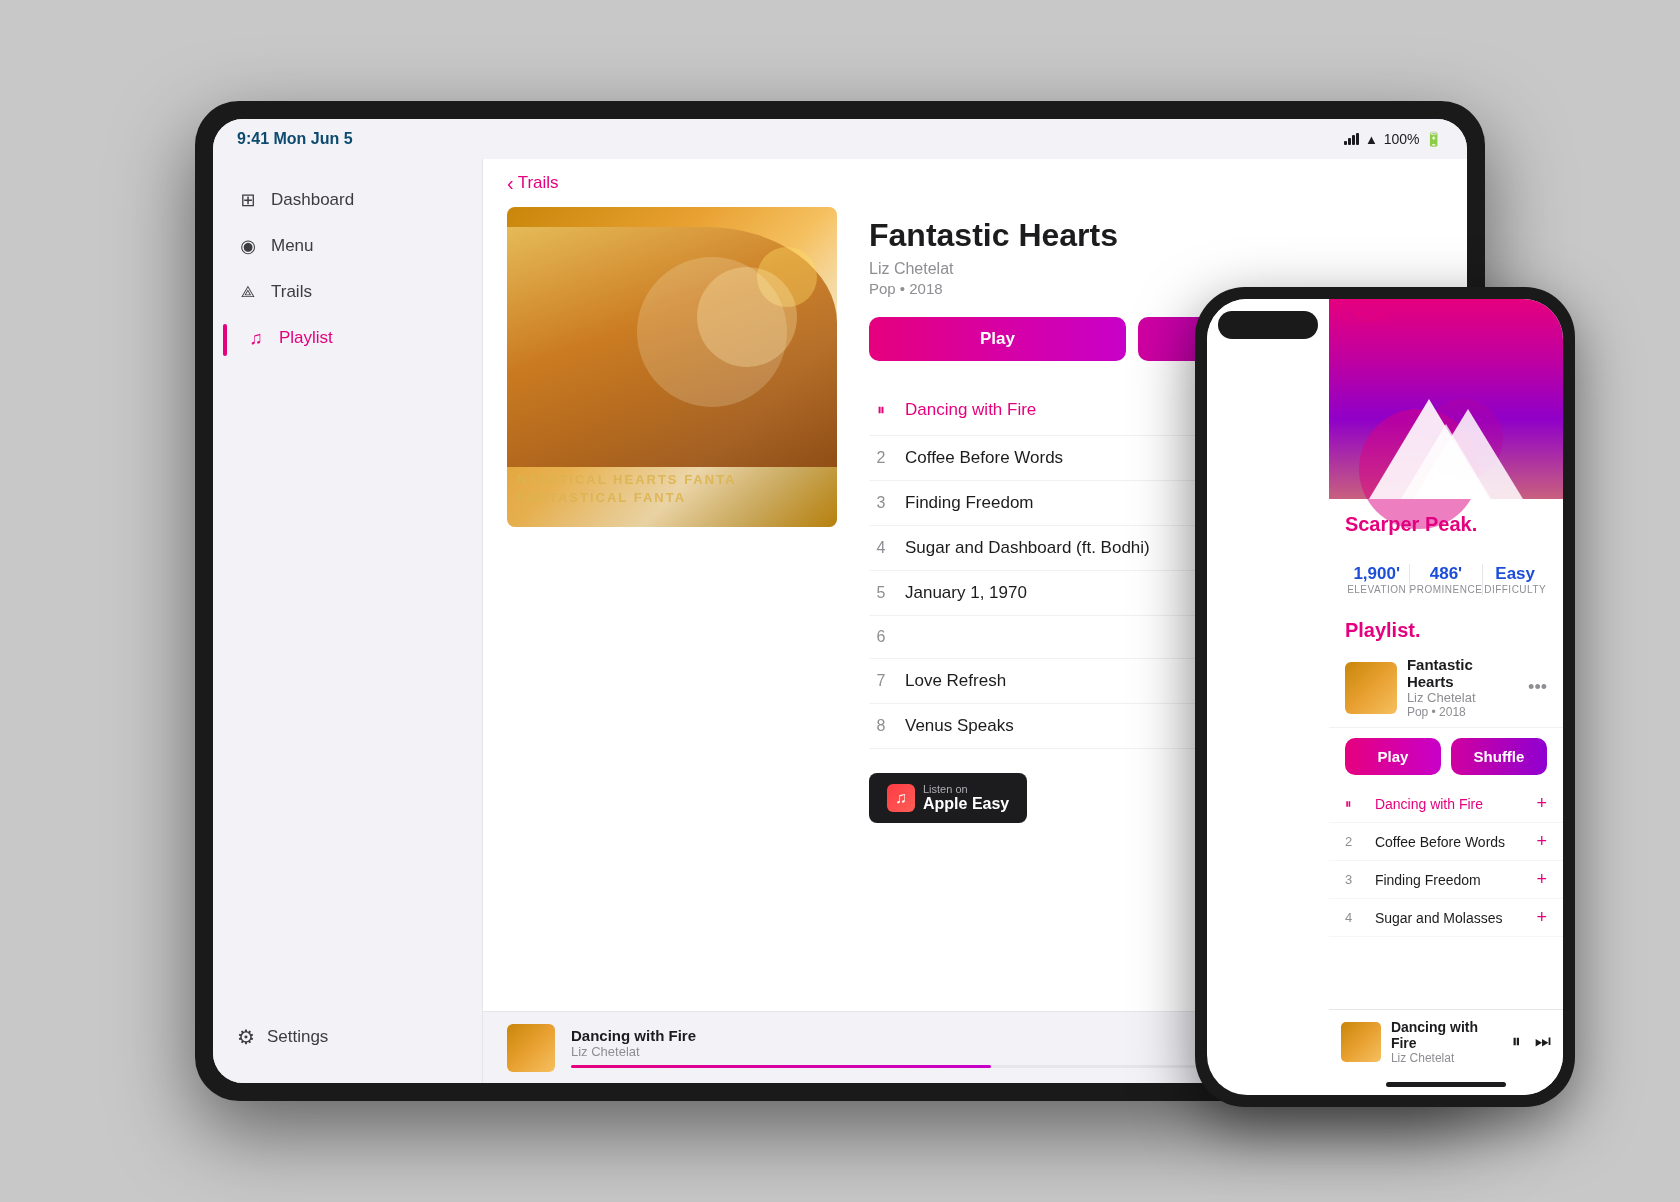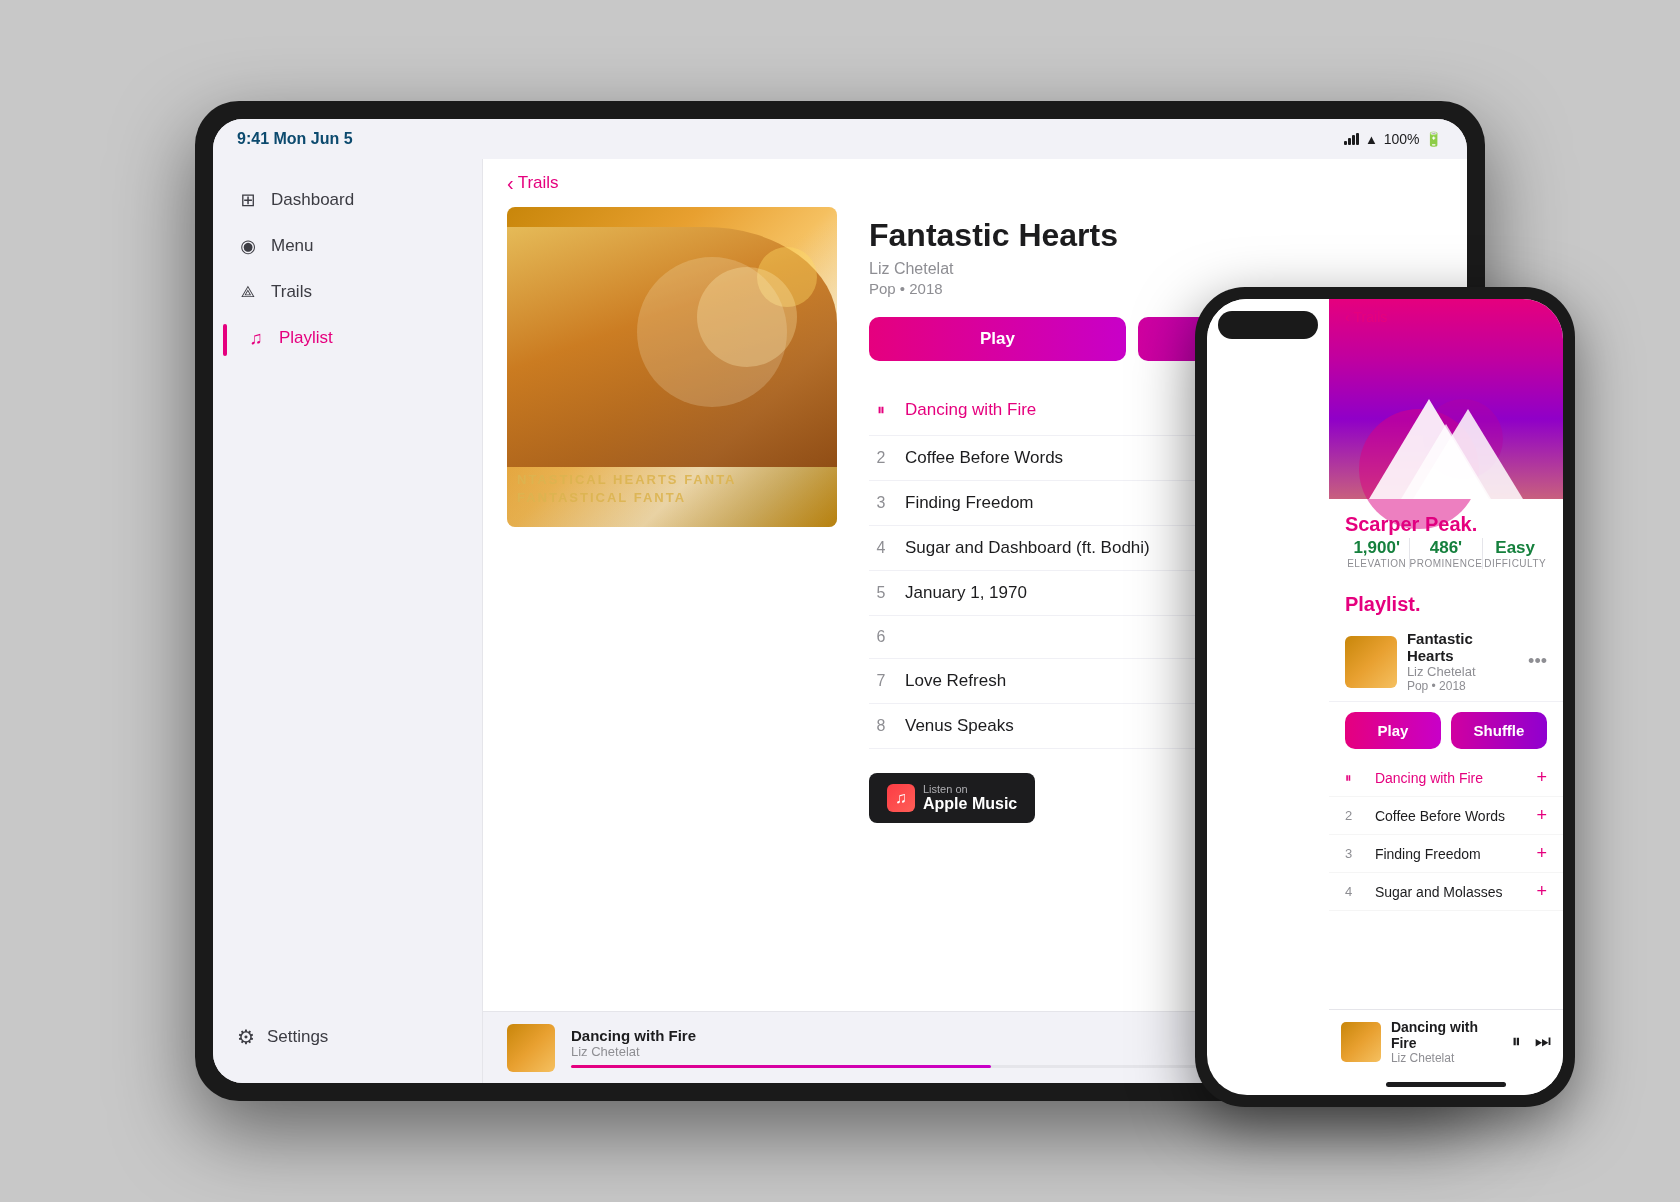--- a/index.html
+++ b/index.html
@@ -510,37 +510,37 @@
 
     .phone-trail-info {
       padding: 14px 16px 10px;
       background: white;
       flex-shrink: 0;
     }
     .phone-trail-name {
       font-size: 20px;
       font-weight: 700;
       color: #e5007e;
-      margin-bottom: 2px;
+      margin-bottom: 28px;
     }
     .phone-trail-stats {
       display: flex;
       gap: 0;
       margin-bottom: 4px;
     }
     .phone-stat {
       flex: 1;
       text-align: center;
       border-right: 1px solid #e5e5ea;
     }
     .phone-stat:last-child { border-right: none; }
     .phone-stat-value {
       font-size: 17px;
       font-weight: 700;
-      color: #15803d;
+      color: #1d4ed8;
       display: block;
     }
     .phone-stat-label {
       font-size: 10px;
       color: #8e8e93;
       text-transform: uppercase;
       letter-spacing: 0.5px;
       display: block;
     }
 
@@ -855,21 +855,21 @@
                   <span class="track-num">8</span>
                   <span class="track-name">Venus Speaks</span>
                 </div>
               </div>
 
               
               <div class="apple-music-badge">
                 <div class="apple-music-icon">♫</div>
                 <div>
                   <div class="apple-music-text-small">Listen on</div>
-                  <div class="apple-music-text-big">Apple Music</div>
+                  <div class="apple-music-text-big">Apple Easy</div>
                 </div>
               </div>
 
             </div>
           </div>
         </div>
 
         <div class="now-playing-bar">
           <div class="np-thumb"></div>
           <div class="np-info">

